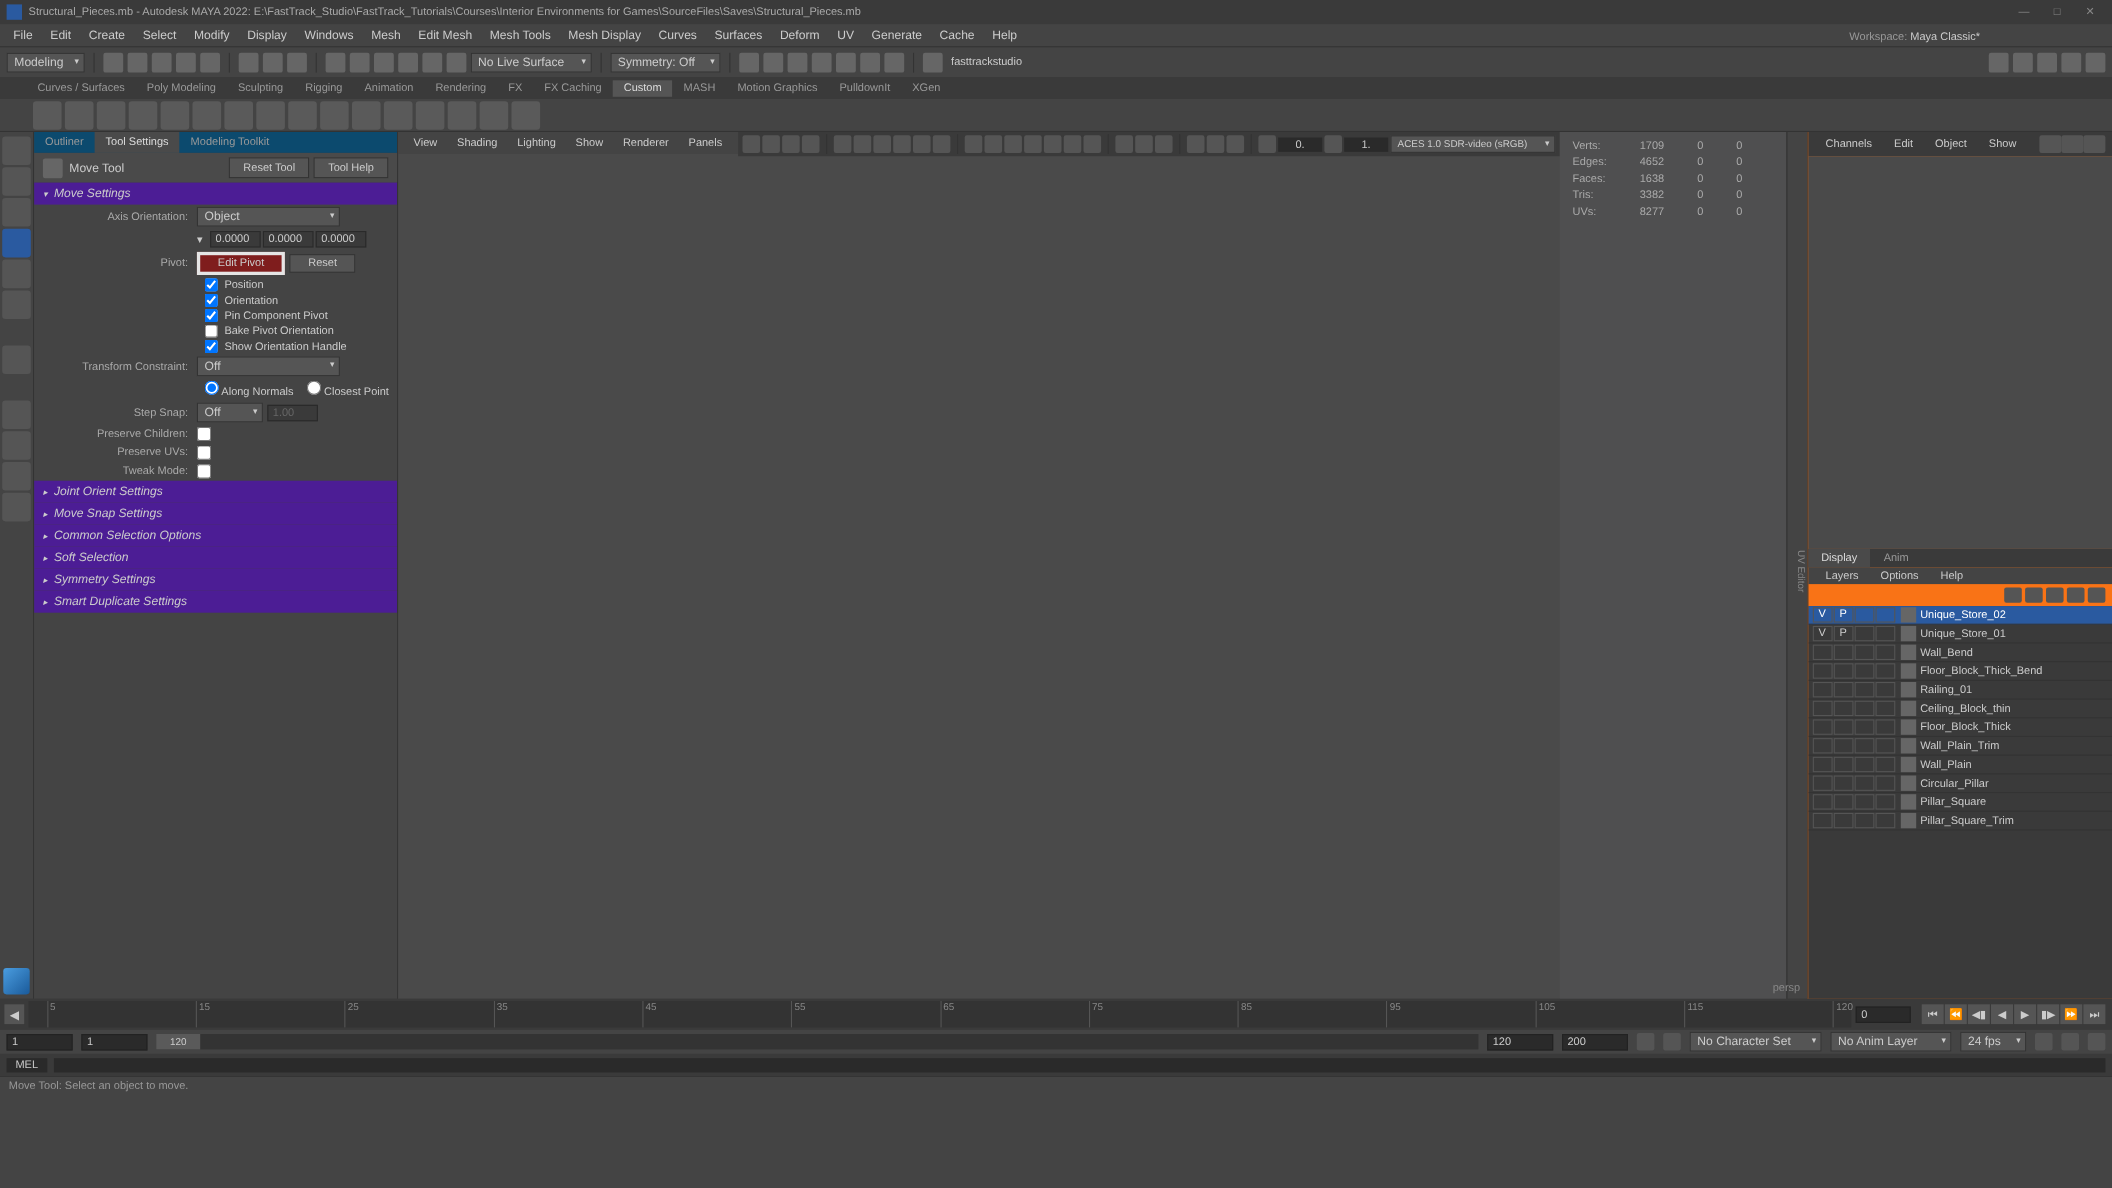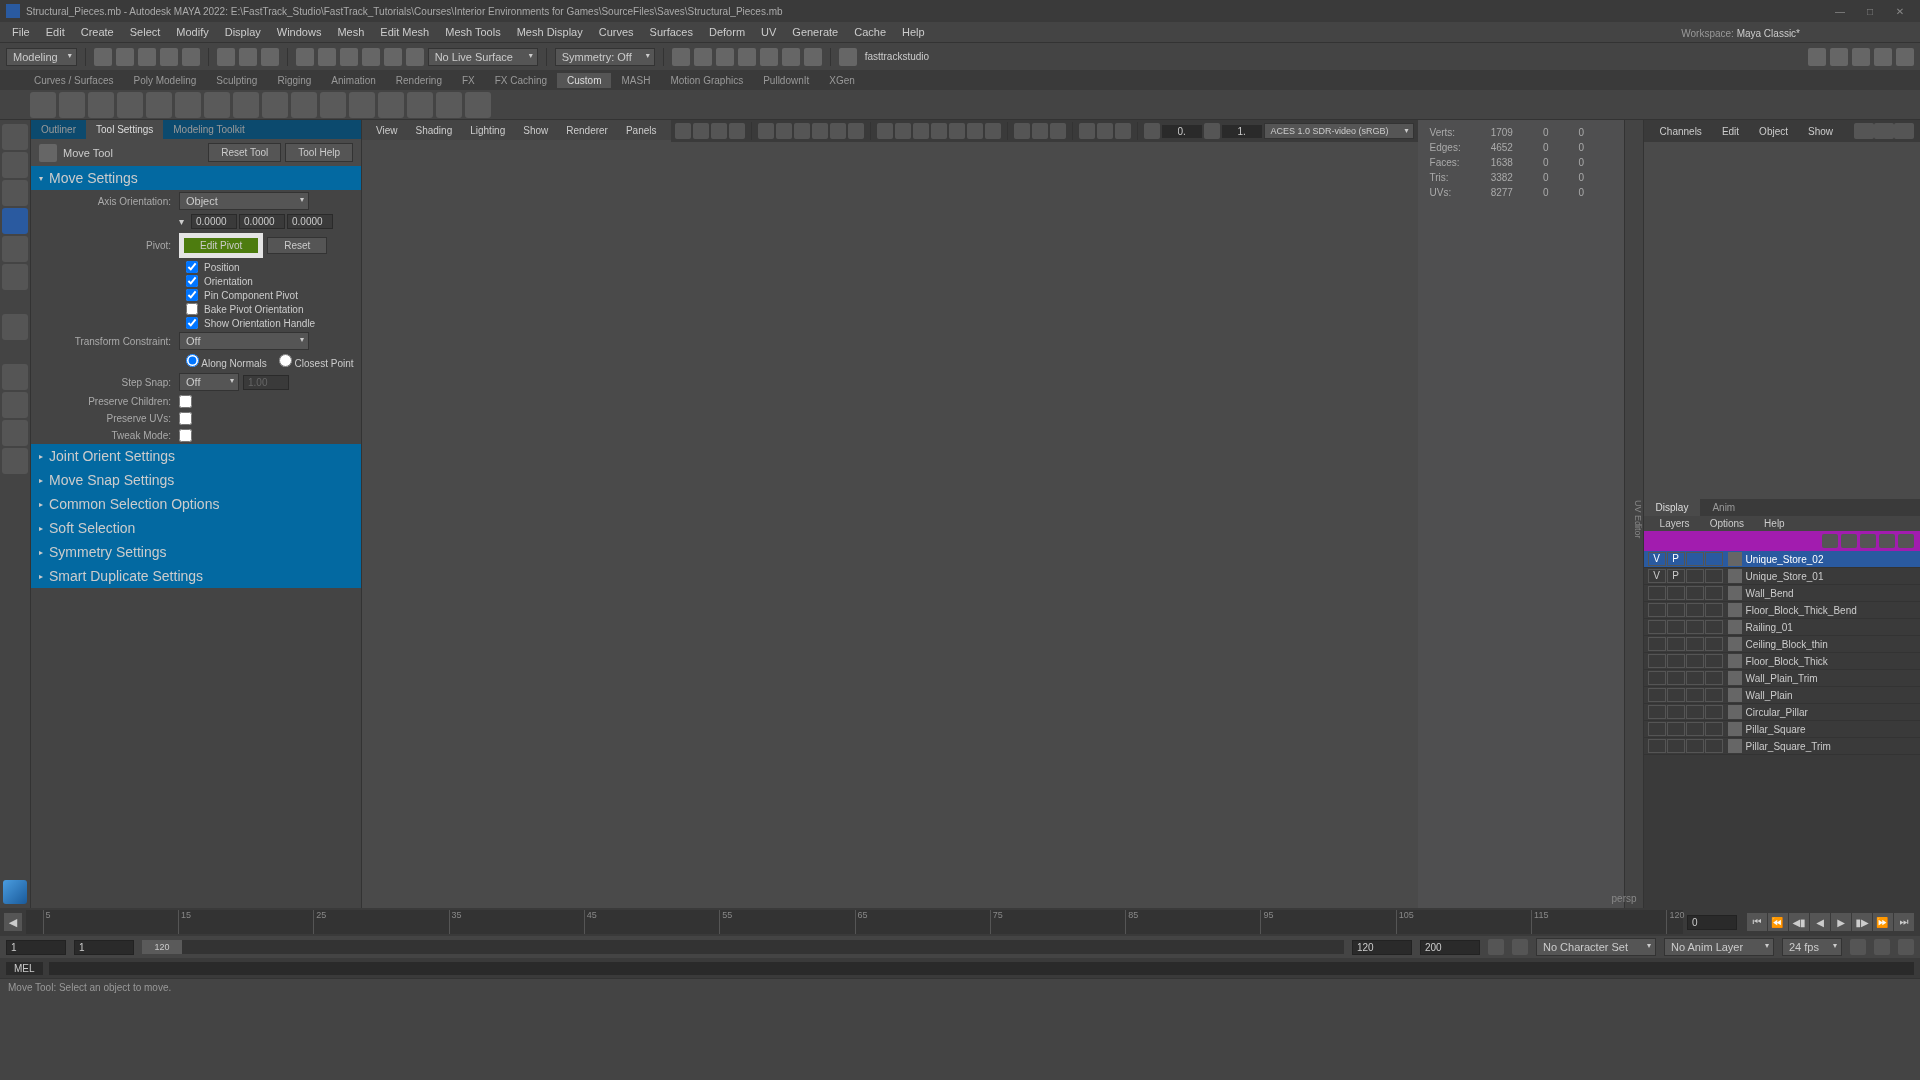--- a/index.html
+++ b/index.html
@@ -25,42 +25,42 @@
 .main { display: flex; height: 788px; }
 .left-tools { width: 32px; background: #444; display: flex; flex-direction: column; gap: 2px; padding: 4px 2px; border-right: 1px solid #333; }
 .left-tools .tool { width: 26px; height: 26px; background: #555; border-radius: 3px; margin: 0 auto; }
 .left-tools .tool.active { background: #2a5aa0; }
 .settings-panel { width: 358px; background: #444; border-right: 1px solid #333; overflow-y: auto; }
 .panel-tabs { display: flex; background: #0c4a6e; font-size: 10px; }
 .panel-tabs span { padding: 4px 10px; color: #999; }
 .panel-tabs span.active { background: #4a4a4a; color: #ddd; }
 .tool-header { display: flex; align-items: center; padding: 4px 8px; background: #4a4a4a; }
 .tool-header button { background: #555; border: 1px solid #333; color: #ccc; padding: 3px 12px; font-size: 10px; margin-left: 4px; }
-.section-title { padding: 4px 8px; background: #0369a1; font-size: 14px; display: flex; align-items: center; gap: 6px; }
+.section-title { padding: 4px 8px; background: #4c1d95; font-size: 11px; display: flex; align-items: center; gap: 6px; font-style: italic; }
 .section-title::before { content: '▾'; font-size: 8px; }
 .section-title.collapsed::before { content: '▸'; }
 .setting-row { display: flex; align-items: center; padding: 2px 8px; font-size: 10px; }
 .setting-label { width: 140px; text-align: right; padding-right: 8px; color: #aaa; }
 .setting-val { background: #3a3a3a; border: 1px solid #2a2a2a; padding: 1px 4px; width: 46px; font-size: 10px; color: #ccc; margin-right: 2px; }
 .check { display: flex; align-items: center; gap: 6px; padding: 1px 0 1px 155px; font-size: 10px; }
 .check input { width: 12px; height: 12px; }
 .radio-row { display: flex; align-items: center; gap: 12px; padding: 2px 0 2px 155px; font-size: 10px; }
 .viewport-wrap { flex: 1; display: flex; flex-direction: row; background: #4a4a4a; }
 .vp-menu { background: #444; height: 20px; display: flex; align-items: center; gap: 2px; padding: 0 6px; font-size: 10px; }
 .vp-menu span { padding: 0 8px; }
 .vp-toolbar { background: #3a3a3a; height: 22px; display: flex; align-items: center; gap: 2px; padding: 0 4px; }
 .vp-icon { width: 16px; height: 16px; background: #555; border-radius: 2px; }
 .vp-input { background: #2a2a2a; border: none; color: #ccc; width: 40px; font-size: 10px; padding: 1px 16px; }
 .stats { padding: 4px 10px; font-size: 10px; color: #aaa; background: #4f4f50; }
 .stats table td { padding: 1px 28px 1px 0; }
 .viewport { flex: 1; position: relative; background: #5a5a5c; }
 .viewport svg { width: 100%; height: 100%; }
 .vp-label { position: absolute; bottom: 4px; left: 50%; transform: translateX(-50%); font-size: 10px; color: #888; }
 .vside { width: 20px; background: #444; border-left: 1px solid #333; display: flex; flex-direction: column; align-items: center; font-size: 9px; writing-mode: vertical-rl; color: #888; padding-top: 10px; }
-.right-panel { width: 300px; background: #a21caf; border-left: 1px solid #333; display: flex; flex-direction: column; }
+.right-panel { width: 300px; background: #f97316; border-left: 1px solid #333; display: flex; flex-direction: column; }
 .rp-top { height: 22px; background: #3a3a3a; display: flex; align-items: center; padding: 0 6px; font-size: 10px; }
 .rp-top span { padding: 0 10px; }
 .rp-tabs { display: flex; background: #3a3a3a; font-size: 10px; }
 .rp-tabs span { padding: 3px 12px; color: #999; }
 .rp-tabs span.active { background: #4a4a4a; color: #ddd; }
 .rp-sub { display: flex; background: #444; font-size: 10px; padding: 2px 6px; }
 .rp-sub span { padding: 0 10px; }
 .layer-icons { display: flex; gap: 3px; padding: 3px 6px; justify-content: flex-end; }
 .layer-icons span { width: 16px; height: 14px; background: #555; border-radius: 2px; }
 .layers { flex: 1; background: #3a3a3a; overflow-y: auto; }
@@ -239,21 +239,21 @@
     </div>
     <div class="setting-row">
       <span class="setting-label"></span>
       <span style="width:12px">▾</span>
       <input class="setting-val" value="0.0000" style="">
       <input class="setting-val" value="0.0000" style="">
       <input class="setting-val" value="0.0000" style="">
     </div>
     <div class="setting-row">
       <span class="setting-label">Pivot:</span>
-      <button style="background:#4d7c0f;border:5px solid #e5e5e5;color:#ccc;padding:2px 16px;font-size:10px;margin-right:4px">Edit Pivot</button>
+      <button style="background:#7f1d1d;border:3px solid #e5e5e5;color:#ccc;padding:2px 16px;font-size:10px;margin-right:4px">Edit Pivot</button>
       <button style="background:#555;border:1px solid #333;color:#ccc;padding:2px 16px;font-size:10px">Reset</button>
     </div>
     <div class="check">
         <input type="checkbox" checked="" style="">
         <span>Position</span>
       </div>
     <div class="check">
         <input type="checkbox" checked="" style="">
         <span>Orientation</span>
       </div>

